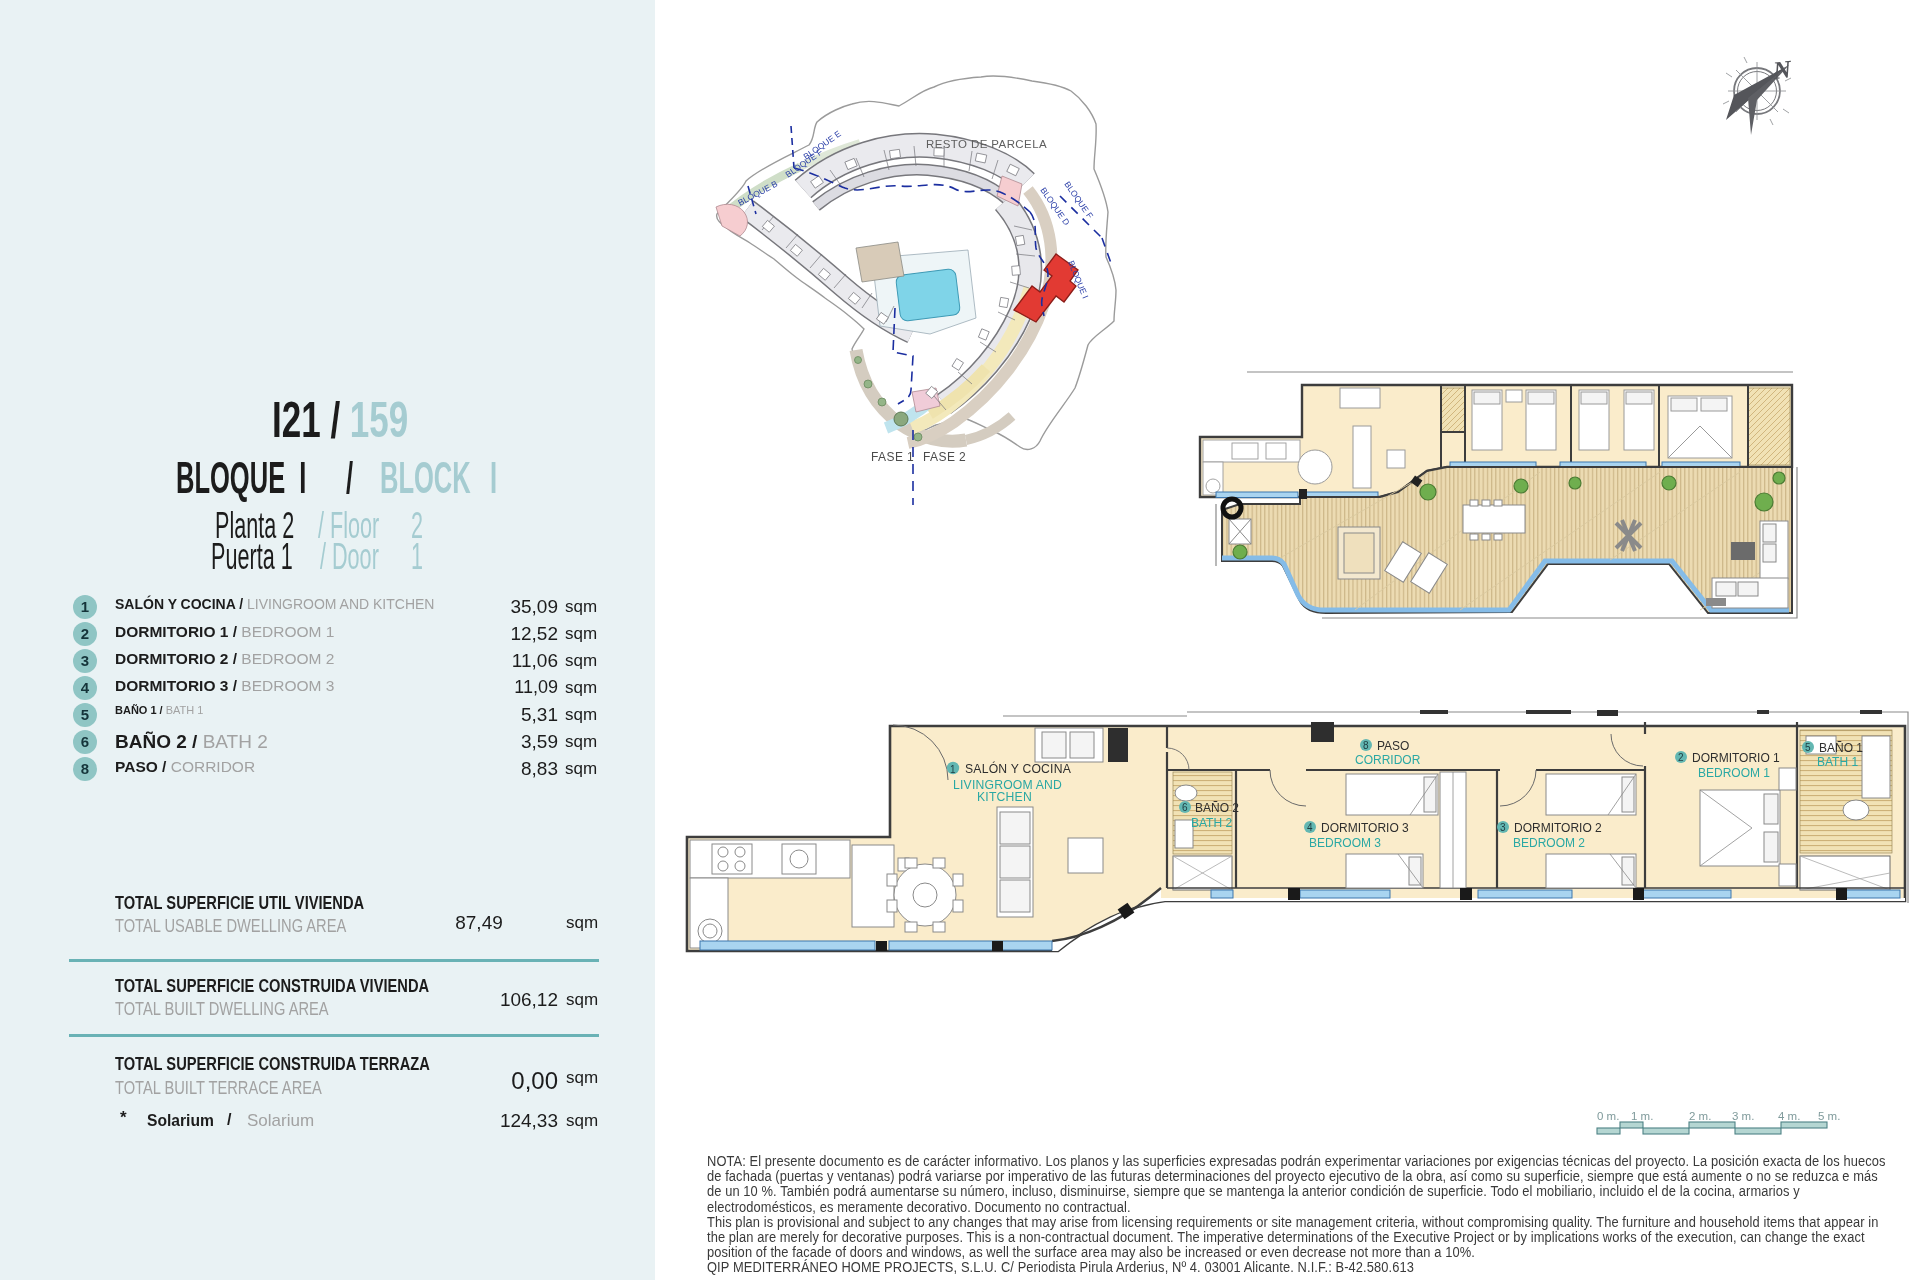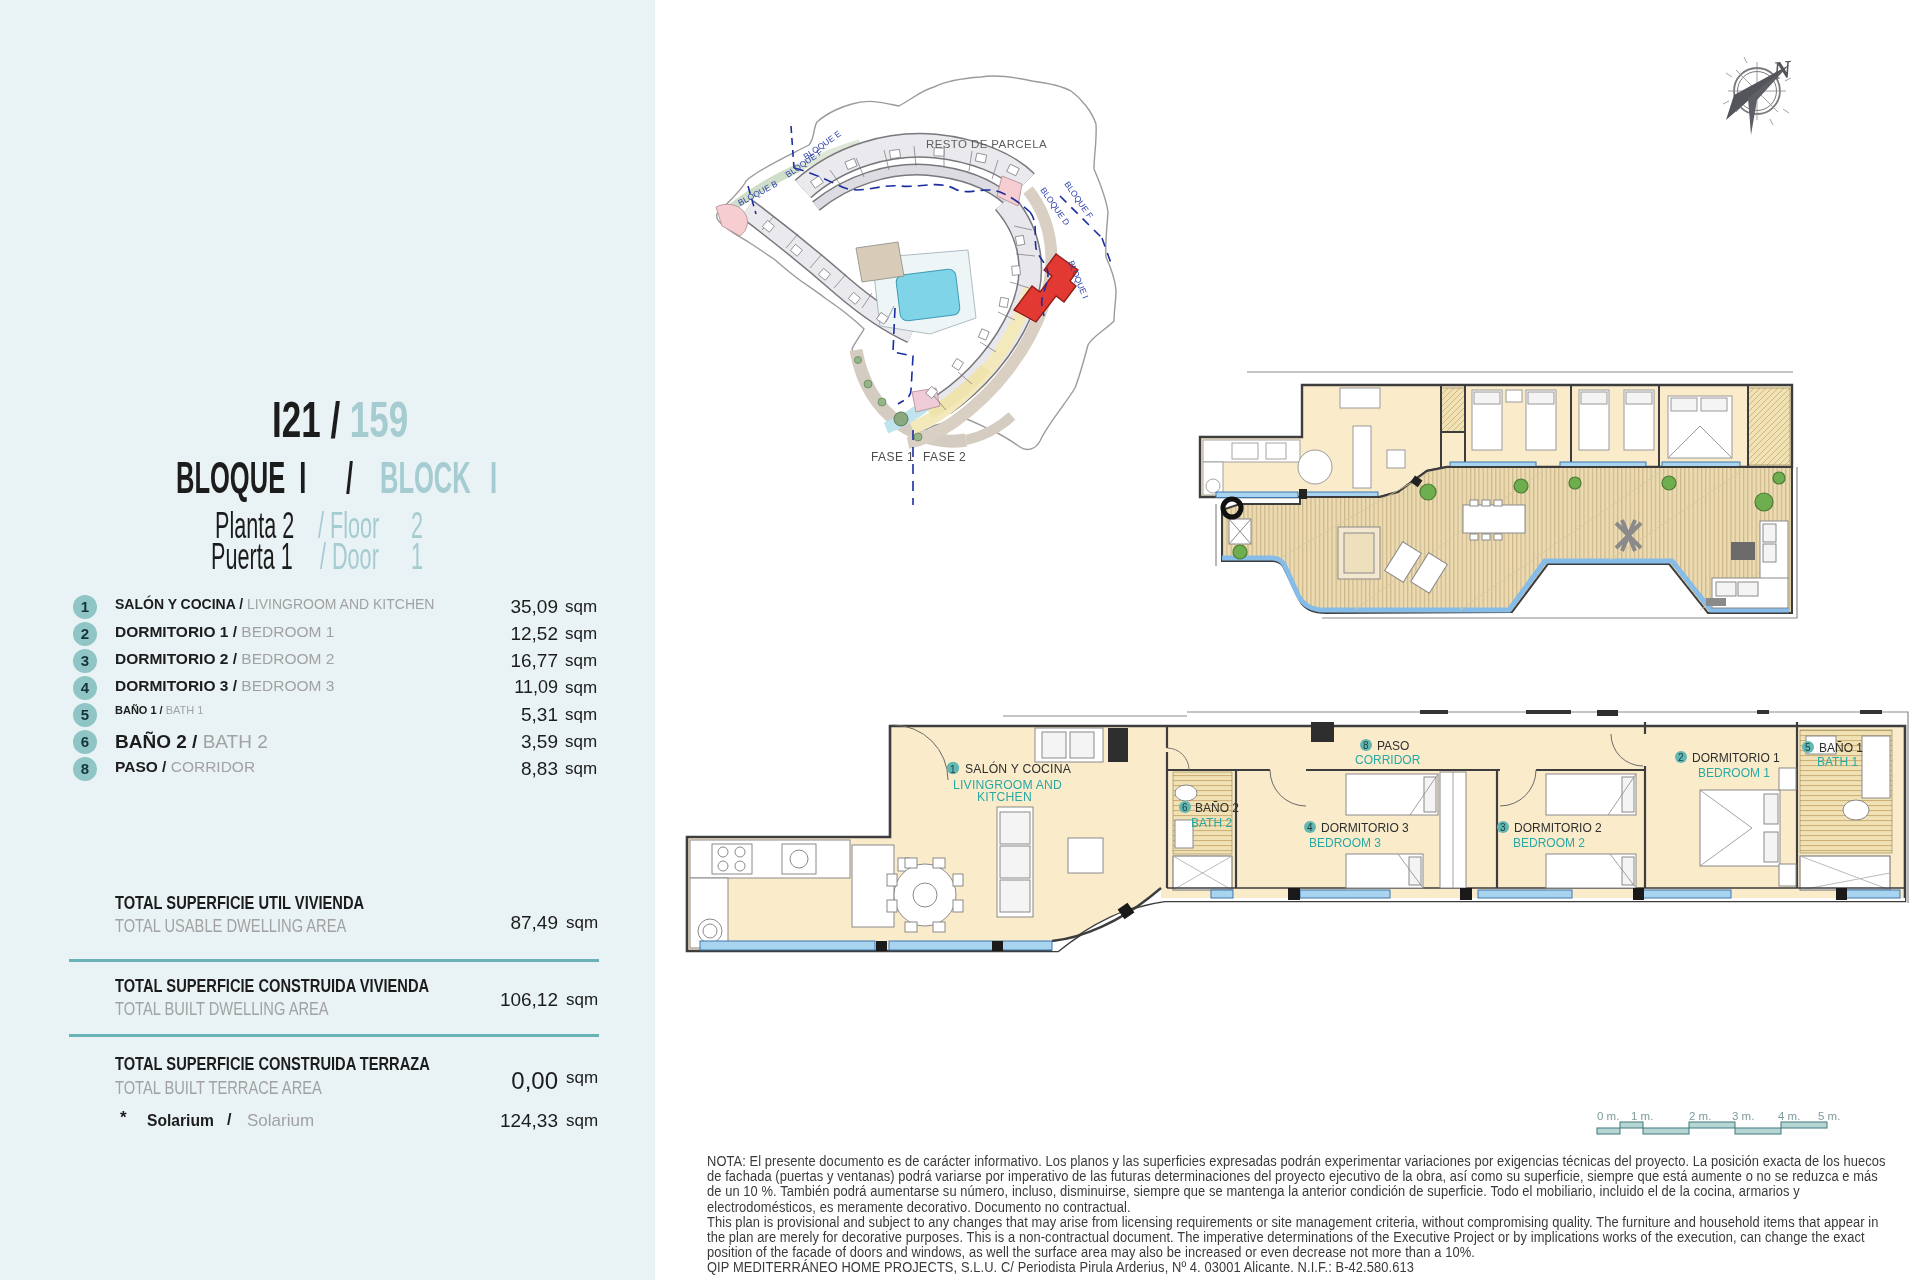--- a/index.html
+++ b/index.html
@@ -36,42 +36,42 @@
   <div class="abs" style="left:73px;top:595px;width:24px;height:24px;border-radius:50%;background:#8fc5c4;color:#15343a;font-size:15px;font-weight:bold;text-align:center;line-height:24px;">1</div>
   <div class="abs" style="left:115px;top:596px;font-size:14px;letter-spacing:0px;"><b class="blk">SALÓN Y COCINA /</b> <span class="gray">LIVINGROOM AND KITCHEN</span></div>
   <div class="abs blk" style="left:400px;top:596px;width:158px;text-align:right;font-size:19px;">35,09</div>
   <div class="abs blk" style="left:565px;top:597px;font-size:17px;">sqm</div>
   <div class="abs" style="left:73px;top:622px;width:24px;height:24px;border-radius:50%;background:#8fc5c4;color:#15343a;font-size:15px;font-weight:bold;text-align:center;line-height:24px;">2</div>
   <div class="abs" style="left:115px;top:623px;font-size:15.5px;letter-spacing:0px;"><b class="blk">DORMITORIO 1 /</b> <span class="gray">BEDROOM 1</span></div>
   <div class="abs blk" style="left:400px;top:623px;width:158px;text-align:right;font-size:19px;">12,52</div>
   <div class="abs blk" style="left:565px;top:624px;font-size:17px;">sqm</div>
   <div class="abs" style="left:73px;top:649px;width:24px;height:24px;border-radius:50%;background:#8fc5c4;color:#15343a;font-size:15px;font-weight:bold;text-align:center;line-height:24px;">3</div>
   <div class="abs" style="left:115px;top:650px;font-size:15.5px;letter-spacing:0px;"><b class="blk">DORMITORIO 2 /</b> <span class="gray">BEDROOM 2</span></div>
-  <div class="abs blk" style="left:400px;top:650px;width:158px;text-align:right;font-size:19px;">16,77</div>
+  <div class="abs blk" style="left:400px;top:650px;width:158px;text-align:right;font-size:19px;">11,06</div>
   <div class="abs blk" style="left:565px;top:651px;font-size:17px;">sqm</div>
   <div class="abs" style="left:73px;top:676px;width:24px;height:24px;border-radius:50%;background:#8fc5c4;color:#15343a;font-size:15px;font-weight:bold;text-align:center;line-height:24px;">4</div>
   <div class="abs" style="left:115px;top:677px;font-size:15.5px;letter-spacing:0px;"><b class="blk">DORMITORIO 3 /</b> <span class="gray">BEDROOM 3</span></div>
   <div class="abs blk" style="left:400px;top:677px;width:158px;text-align:right;font-size:18px;">11,09</div>
   <div class="abs blk" style="left:565px;top:678px;font-size:17px;">sqm</div>
   <div class="abs" style="left:73px;top:703px;width:24px;height:24px;border-radius:50%;background:#8fc5c4;color:#15343a;font-size:15px;font-weight:bold;text-align:center;line-height:24px;">5</div>
   <div class="abs" style="left:115px;top:704px;font-size:11px;letter-spacing:0px;"><b class="blk">BAÑO 1 /</b> <span class="gray">BATH 1</span></div>
   <div class="abs blk" style="left:400px;top:704px;width:158px;text-align:right;font-size:19px;">5,31</div>
   <div class="abs blk" style="left:565px;top:705px;font-size:17px;">sqm</div>
   <div class="abs" style="left:73px;top:730px;width:24px;height:24px;border-radius:50%;background:#8fc5c4;color:#15343a;font-size:15px;font-weight:bold;text-align:center;line-height:24px;">6</div>
   <div class="abs" style="left:115px;top:731px;font-size:19px;letter-spacing:0px;"><b class="blk">BAÑO 2 /</b> <span class="gray">BATH 2</span></div>
   <div class="abs blk" style="left:400px;top:731px;width:158px;text-align:right;font-size:19px;">3,59</div>
   <div class="abs blk" style="left:565px;top:732px;font-size:17px;">sqm</div>
   <div class="abs" style="left:73px;top:757px;width:24px;height:24px;border-radius:50%;background:#8fc5c4;color:#15343a;font-size:15px;font-weight:bold;text-align:center;line-height:24px;">8</div>
   <div class="abs" style="left:115px;top:758px;font-size:15.5px;letter-spacing:0px;"><b class="blk">PASO /</b> <span class="gray">CORRIDOR</span></div>
   <div class="abs blk" style="left:400px;top:758px;width:158px;text-align:right;font-size:19px;">8,83</div>
   <div class="abs blk" style="left:565px;top:759px;font-size:17px;">sqm</div>
 
   <div class="abs blk" style="left:115px;top:893px;font-size:18px;font-weight:bold;letter-spacing:0px;transform:scaleX(0.815);transform-origin:left top;">TOTAL SUPERFICIE UTIL VIVIENDA</div>
   <div class="abs gray" style="left:115px;top:916px;font-size:18px;letter-spacing:0px;transform:scaleX(0.815);transform-origin:left top;">TOTAL USABLE DWELLING AREA</div>
-  <div class="abs blk" style="left:400px;top:912px;width:158px;text-align:right;font-size:19px;">87,49</div>
+  <div class="abs blk" style="left:400px;top:912px;width:158px;text-align:center;font-size:19px;">87,49</div>
   <div class="abs blk" style="left:566px;top:913px;font-size:17px;">sqm</div>
   <div class="abs blk" style="left:115px;top:976px;font-size:18px;font-weight:bold;letter-spacing:0px;transform:scaleX(0.815);transform-origin:left top;">TOTAL SUPERFICIE CONSTRUIDA VIVIENDA</div>
   <div class="abs gray" style="left:115px;top:999px;font-size:18px;letter-spacing:0px;transform:scaleX(0.815);transform-origin:left top;">TOTAL BUILT DWELLING AREA</div>
   <div class="abs blk" style="left:400px;top:989px;width:158px;text-align:right;font-size:19px;">106,12</div>
   <div class="abs blk" style="left:566px;top:990px;font-size:17px;">sqm</div>
   <div class="abs blk" style="left:115px;top:1054px;font-size:18px;font-weight:bold;letter-spacing:0px;transform:scaleX(0.815);transform-origin:left top;">TOTAL SUPERFICIE CONSTRUIDA TERRAZA</div>
   <div class="abs gray" style="left:115px;top:1078px;font-size:18px;letter-spacing:0px;transform:scaleX(0.815);transform-origin:left top;">TOTAL BUILT TERRACE AREA</div>
   <div class="abs blk" style="left:400px;top:1067px;width:158px;text-align:right;font-size:24px;">0,00</div>
   <div class="abs blk" style="left:566px;top:1068px;font-size:17px;">sqm</div>
   <div class="abs" style="left:69px;top:959px;width:530px;height:3px;background:#69b2b5;"></div>

